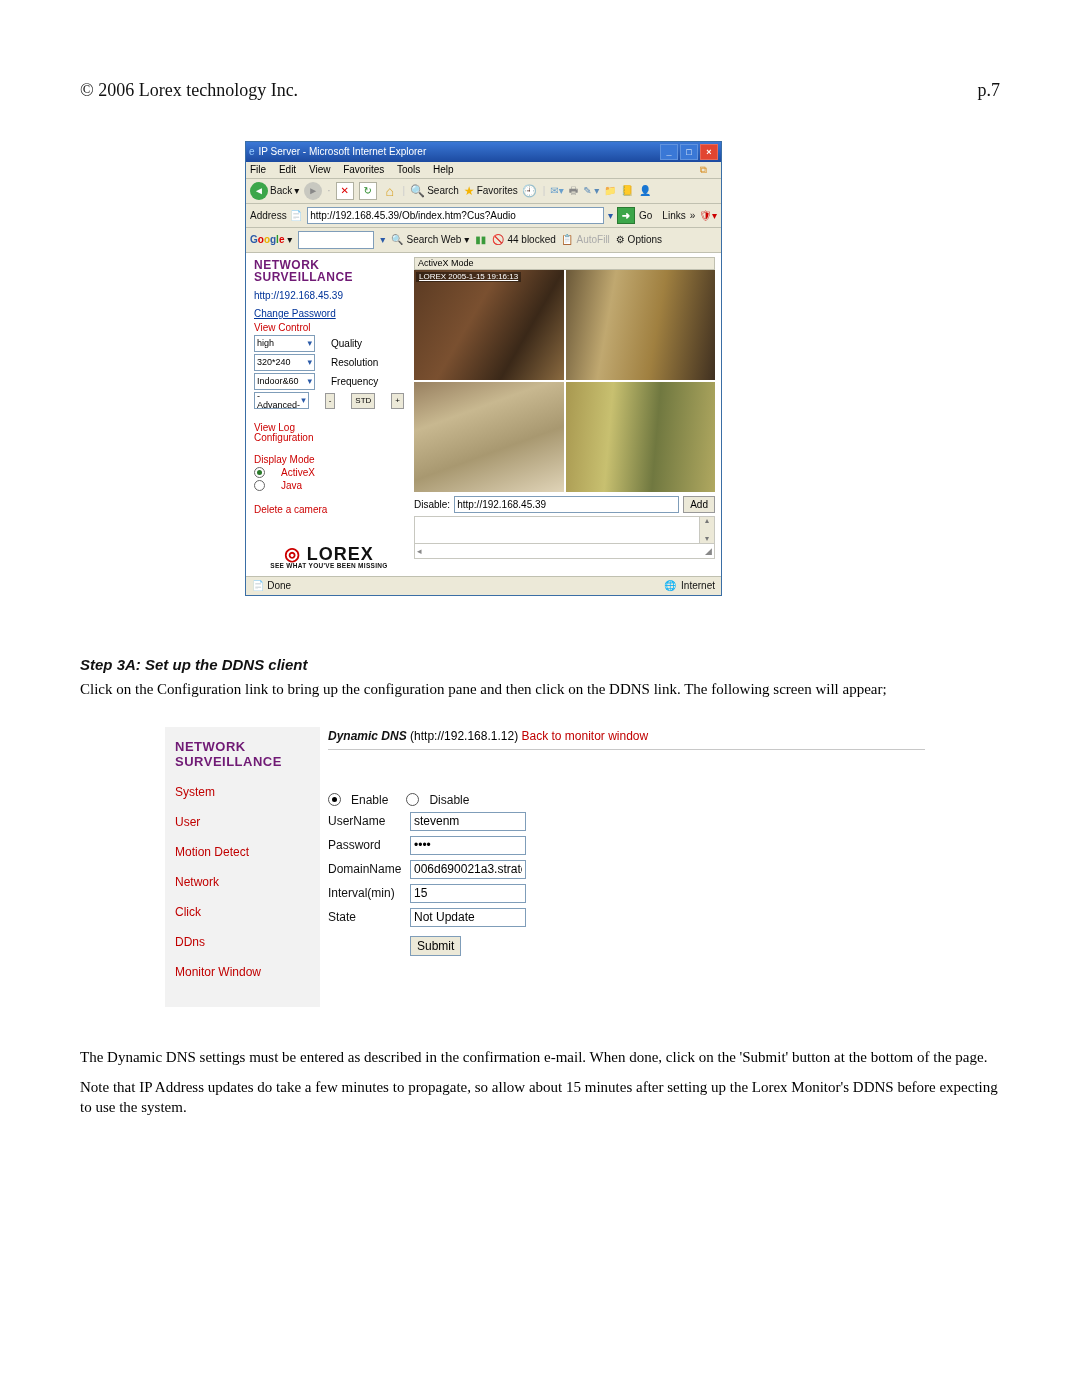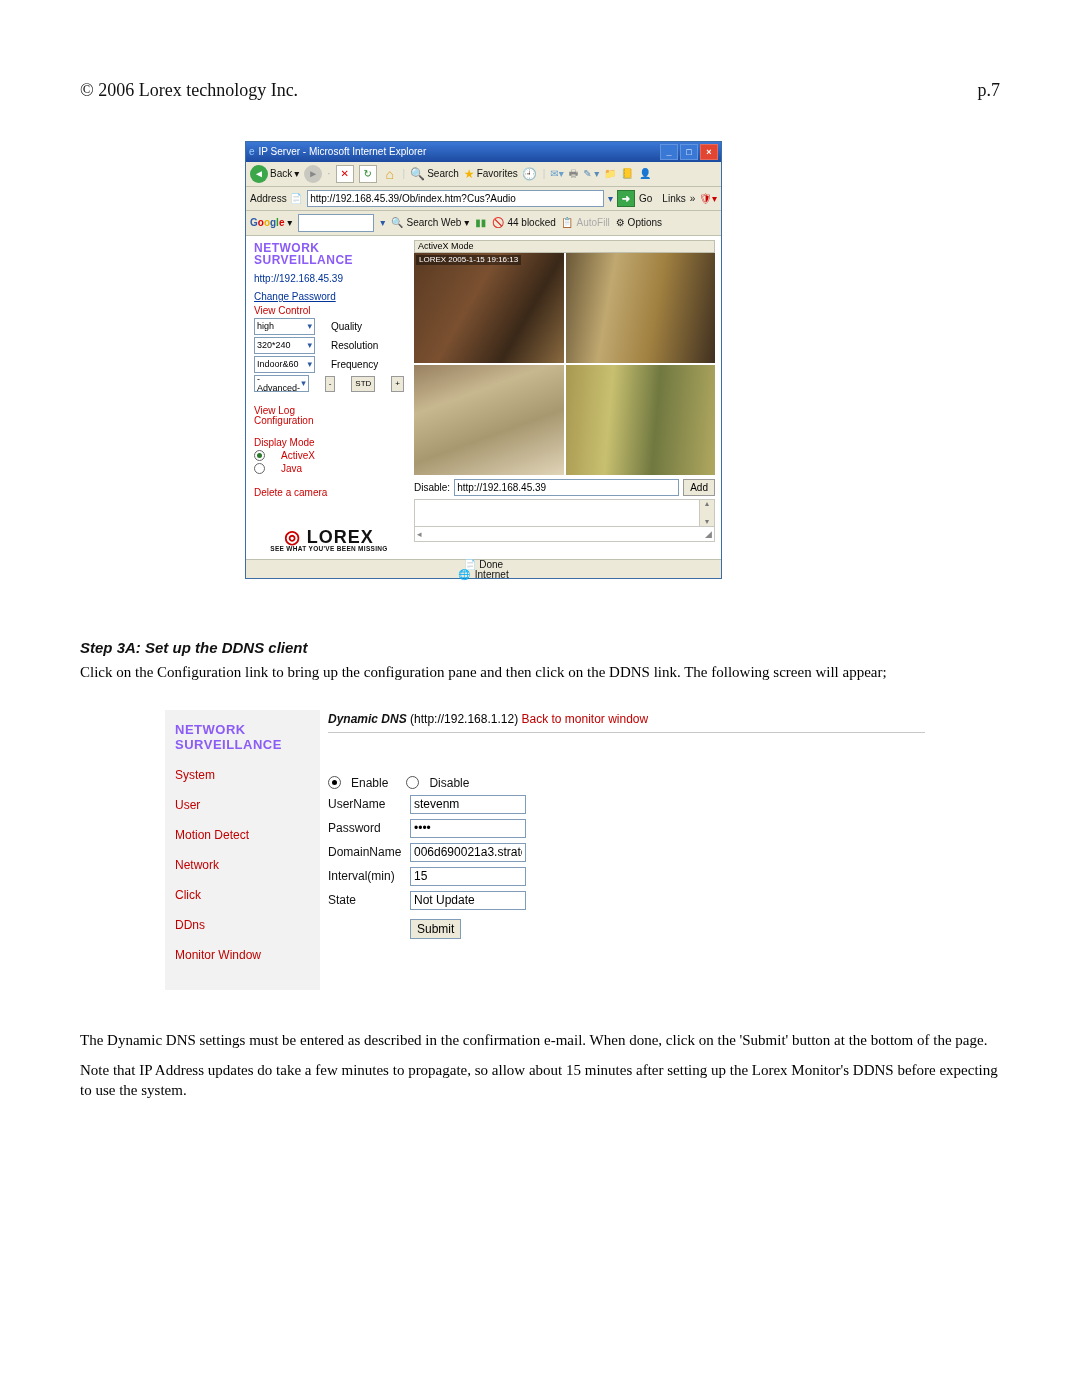--- a/index.html
+++ b/index.html
@@ -22,21 +22,21 @@
   .sq.red{color:#d00;} .sq.grn{color:#2a8a2a;} .sq.home{color:#d8a020;background:none;border:none;font-size:14px;}
   .star{color:#f5b301;font-size:12px;}
   .glob{color:#2a7ab8;font-size:12px;}
   .addrbar{background:#ece9d8;padding:3px 4px;display:flex;align-items:center;gap:4px;border-bottom:1px solid #c0c0b0;}
   .addrbar input{flex:1;height:15px;border:1px solid #7f9db9;font-size:10px;padding:0 2px;}
   .go{width:16px;height:15px;background:#3ca64a;color:#fff;border:1px solid #2a7a32;display:flex;align-items:center;justify-content:center;font-weight:bold;}
   .gbar{background:#ece9d8;padding:3px 4px;display:flex;align-items:center;gap:6px;border-bottom:1px solid #c0c0b0;}
   .gbar input{width:70px;height:14px;border:1px solid #7f9db9;}
   .content{display:flex;background:#fff;}
   .sidenav{width:150px;padding:6px 8px;font-size:10px;color:#000;}
-  .nstitle{color:#8b5cf6;font-weight:bold;font-family:Arial;font-size:12px;letter-spacing:.5px;}
+  .nstitle{color:#701a75;font-weight:bold;font-family:Arial;font-size:12px;letter-spacing:.5px;}
   .sidenav a{color:#003399;text-decoration:underline;display:block;}
   .sidenav .red{color:#c00;text-decoration:none;}
   .sidenav .plain{color:#003399;text-decoration:none;}
   .ctrlrow{display:flex;align-items:center;gap:16px;margin:2px 0;}
   .ctrlrow select,.ctrlrow .sel{width:55px;height:15px;border:1px solid #7f9db9;font-size:9px;background:#fff;display:flex;align-items:center;justify-content:space-between;padding:0 2px;}
   .dd{color:#2a5aa8;}
   .minibtn{height:14px;border:1px solid #999;background:#ece9d8;font-size:8px;padding:0 3px;display:inline-flex;align-items:center;}
   .radio{width:9px;height:9px;border:1px solid #666;border-radius:50%;display:inline-flex;align-items:center;justify-content:center;}
   .radio.on::after{content:"";width:5px;height:5px;border-radius:50%;background:#2a7a2a;}
   .logo-lorex{color:#111;font-weight:bold;font-family:Arial Black, Arial;font-size:18px;letter-spacing:1px;}
@@ -44,27 +44,27 @@
   .slogan{font-size:6.5px;font-weight:bold;color:#111;letter-spacing:.3px;}
   .cams{flex:1;padding:4px 4px 0 0;}
   .tray{font-size:10px;color:#000;margin:0 2px;}
   .tray-title{background:#ece9d8;border:1px solid #c0c0b0;padding:1px 3px;font-size:9px;}
   .camgrid{display:grid;grid-template-columns:1fr 1fr;grid-template-rows:110px 110px;gap:2px;}
   .camcell{background:#333;position:relative;overflow:hidden;}
   .cam-a{background:linear-gradient(120deg,#5a3a22 0%,#7a5030 40%,#3a2818 70%,#8a6a40 100%);}
   .cam-b{background:linear-gradient(100deg,#6a5838 0%,#c0a870 30%,#a08040 60%,#403020 100%);}
   .cam-c{background:linear-gradient(160deg,#988060 0%,#c8b890 30%,#a89870 60%,#e0d4b8 100%);}
   .cam-d{background:linear-gradient(95deg,#a89850 0%,#c8c070 30%,#707840 60%,#b0a860 100%);}
-  .overlay{position:absolute;top:2px;left:2px;color:#fff;font-size:8px;background:#0006;padding:1px 3px;}
+  .overlay{position:absolute;top:2px;left:2px;color:#fff;font-size:8px;background:#0006;padding:1px 3px;text-decoration:underline;}
   .watchrow{display:flex;align-items:center;gap:4px;margin-top:4px;}
   .watchrow input{flex:1;height:15px;border:1px solid #7f9db9;font-size:10px;padding:0 2px;}
   .addbtn{height:17px;border:1px solid #999;background:#ece9d8;font-size:10px;padding:0 6px;}
   .log{height:26px;border:1px solid #c8c8c0;margin-top:3px;background:#fff;position:relative;}
   .log .sb{position:absolute;right:0;top:0;bottom:0;width:14px;background:#ece9d8;border-left:1px solid #c8c8c0;display:flex;flex-direction:column;justify-content:space-between;align-items:center;font-size:8px;color:#777;}
-  .statusbar{height:18px;background:#ece9d8;border-top:1px solid #c0c0b0;display:flex;justify-content:space-between;align-items:center;padding:0 6px;font-size:10px;flex-direction:column;}
+  .statusbar{height:18px;background:#ece9d8;border-top:1px solid #c0c0b0;display:flex;justify-content:space-between;align-items:center;padding:0 6px;font-size:10px;}
   .statusbar .globe{color:#2a7ab8;margin-right:4px;}
 
   
   .body-text{font-family:Liberation Serif, serif;font-size:15px;line-height:1.35;color:#000;}
   .step-h{font-family:Arial, sans-serif;font-weight:bold;font-style:italic;font-size:15px;margin:12px 0 6px 0;}
 
   
   .ddns-pane{width:760px;margin:28px 0 40px 85px;display:flex;font-family:Arial, sans-serif;font-size:12px;}
   .ddns-left{width:155px;background:#f2f2f2;padding:12px 10px;box-sizing:border-box;}
   .ddns-left .nstitle{font-size:13px;margin-bottom:16px;display:block;}
@@ -98,20 +98,29 @@
     <div class="titlebar">
       <div class="tl">
         <span style="color:#9cf;">e</span>
         <span>IP Server - Microsoft Internet Explorer</span>
       </div>
       <div class="btns">
         <span class="tb min">_</span>
         <span class="tb max">□</span>
         <span class="tb cls">×</span>
       </div>
+    </div>
+    <div class="menubar">
+      <span>File</span>
+      <span>Edit</span>
+      <span>View</span>
+      <span>Favorites</span>
+      <span>Tools</span>
+      <span>Help</span>
+      <span style="float:right;color:#d88a1a;">⧉</span>
     </div>
     <div class="toolbar">
       <span class="rbtn"><span class="circ green">◄</span><span>Back</span> ▾</span>
       <span class="circ grey">►</span>
       <span style="color:#aaa">·</span>
       <span class="sq red">✕</span>
       <span class="sq grn">↻</span>
       <span class="sq home">⌂</span>
       <span style="color:#ccc">|</span>
       <span class="rbtn">

